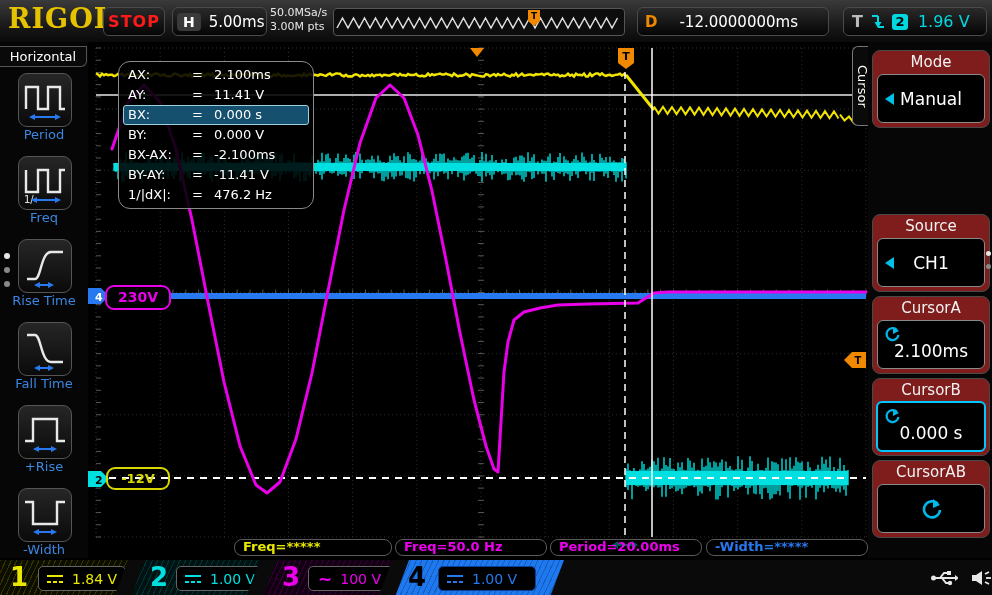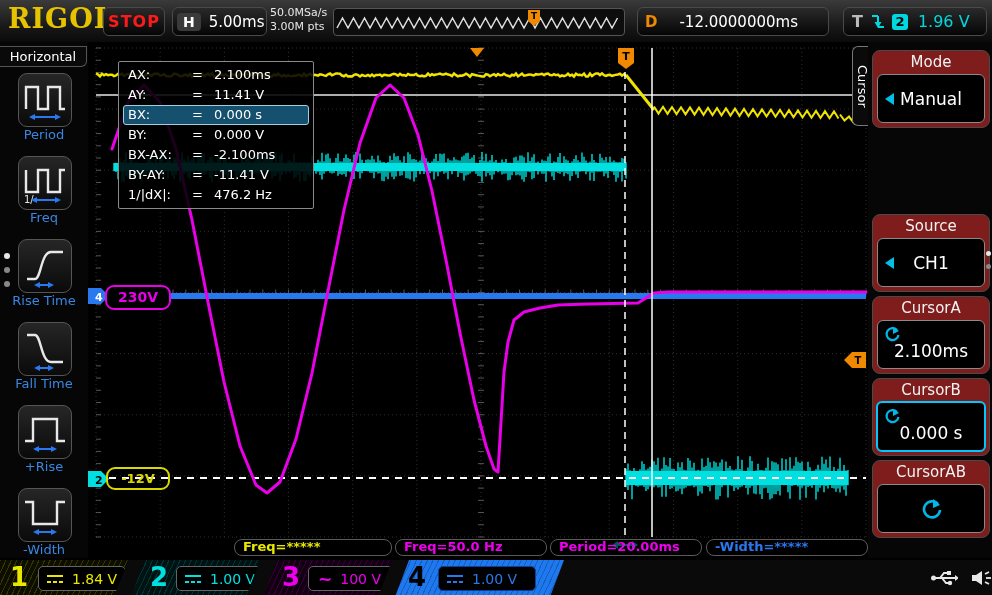--- a/index.html
+++ b/index.html
@@ -43,21 +43,21 @@
   .micon .bl{stroke:#2878f0;stroke-width:2;}
   .micon .blf{fill:#2878f0;stroke:none;}
   .micon text{stroke:none;fill:#e8e8e8;font-size:10px;}
   .dot{width:6px;height:6px;border-radius:50%;background:#888;}
   .dot.on{background:#e8e8e8;}
 
   
   .display{left:88px;top:42px;width:780px;height:516px;background:#000;}
   #wave-svg{left:0;top:0;}
   .cinfo{left:30px;top:19px;width:186px;background:rgba(0,0,0,.88);
-         border:1px solid #8a8a8a;border-radius:2px;padding:3px 4px;font-size:13px;color:#fff;}
+         border:1px solid #8a8a8a;border-radius:12px;padding:3px 4px;font-size:13px;color:#fff;}
   .crow{display:flex;height:18px;line-height:18px;padding:0 4px;border:1px solid transparent;border-radius:3px;}
   .crow .cn{width:64px;}
   .crow .ce{width:22px;}
   .crow.sel{background:#15506e;border:1px solid #9ccfe0;}
   .wlabel{border-radius:9px;font-weight:bold;text-align:center;}
   .lbl-230{left:17px;top:243px;width:62px;height:21px;line-height:21px;
            border:2px solid #e800e8;color:#e800e8;background:#000;font-size:14px;}
   .lbl-12{left:18px;top:425px;width:60px;height:19px;line-height:19px;
           border:2px solid #d8d800;color:#d8d800;font-size:13px;}
   .meas{top:497px;height:15px;border:1px solid #5a5a5a;border-radius:8px;

